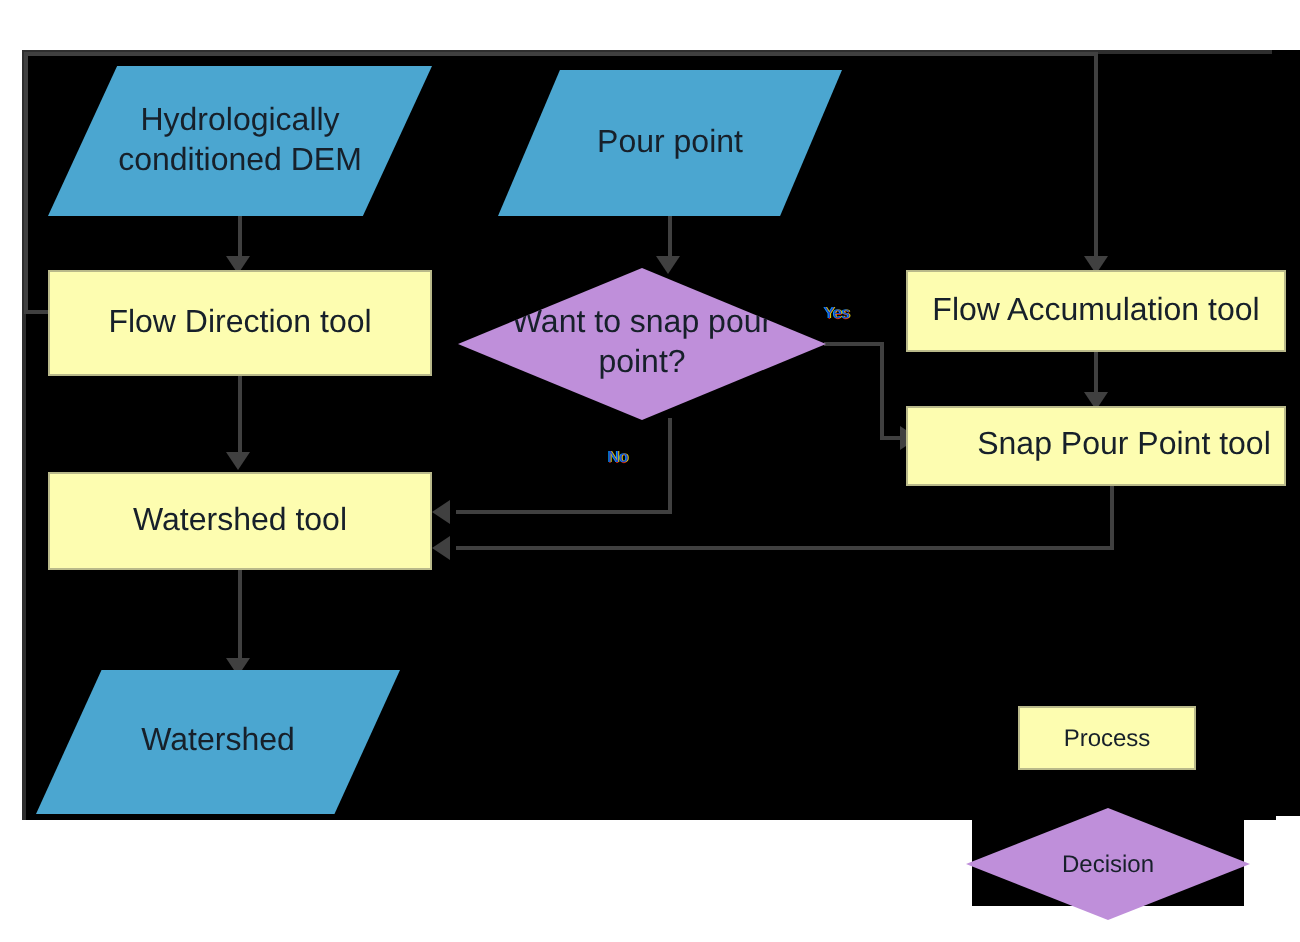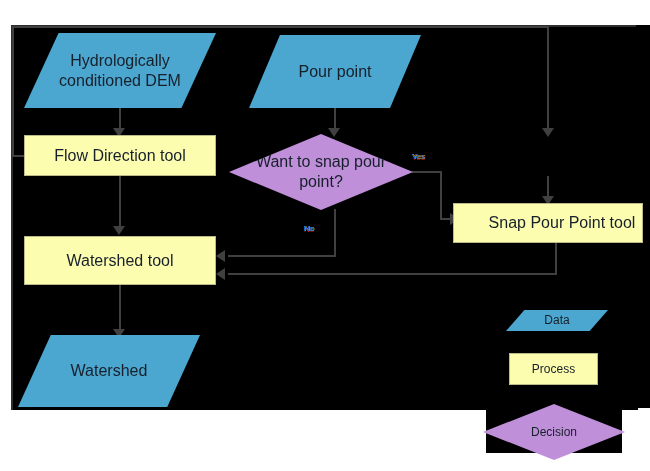--- a/index.html
+++ b/index.html
@@ -99,44 +99,44 @@
   <div class="brlabel" style="left:304px;top:224px;">No</div>
 
   <div class="node para" style="left:24px;top:33px;width:192px;height:75px;font-size:16px;">
     <span class="label">Hydrologically conditioned DEM</span>
   </div>
 
   <div class="node para" style="left:249px;top:35px;width:172px;height:73px;font-size:16px;">
     <span class="label">Pour point</span>
   </div>
 
-  <div class="node proc" style="left:24px;top:135px;width:192px;height:41px;font-size:16px;">
+  <div class="node proc" style="left:24px;top:135px;width:192px;height:53px;font-size:16px;">
     <span class="label">Flow Direction tool</span>
   </div>
 
+  <div class="node proc" style="left:453px;top:135px;width:190px;height:41px;font-size:16px;">
+    <span class="label">Flow Accumulation tool</span>
+  </div>
 
   <div class="node diamond" style="left:229px;top:134px;width:184px;height:76px;font-size:16px;">
     <span class="label">Want to snap pour point?</span>
   </div>
 
   <div class="node proc" style="left:453px;top:203px;width:190px;height:40px;font-size:16px;padding-left:28px;">
     <span class="label">Snap Pour Point tool</span>
   </div>
 
   <div class="node proc" style="left:24px;top:236px;width:192px;height:49px;font-size:16px;">
     <span class="label">Watershed tool</span>
   </div>
 
   <div class="node para" style="left:18px;top:335px;width:182px;height:72px;font-size:16px;">
     <span class="label">Watershed</span>
   </div>
 
-  <div class="node para" style="left:506px;top:310px;width:102px;height:21px;font-size:12px;">
-    <span class="label">Data</span>
-  </div>
 
   <div class="node proc" style="left:509px;top:353px;width:89px;height:32px;font-size:12px;">
     <span class="label">Process</span>
   </div>
 
   <div class="node diamond" style="left:483px;top:404px;width:142px;height:56px;font-size:12px;">
     <span class="label">Decision</span>
   </div>
 
 </div>

